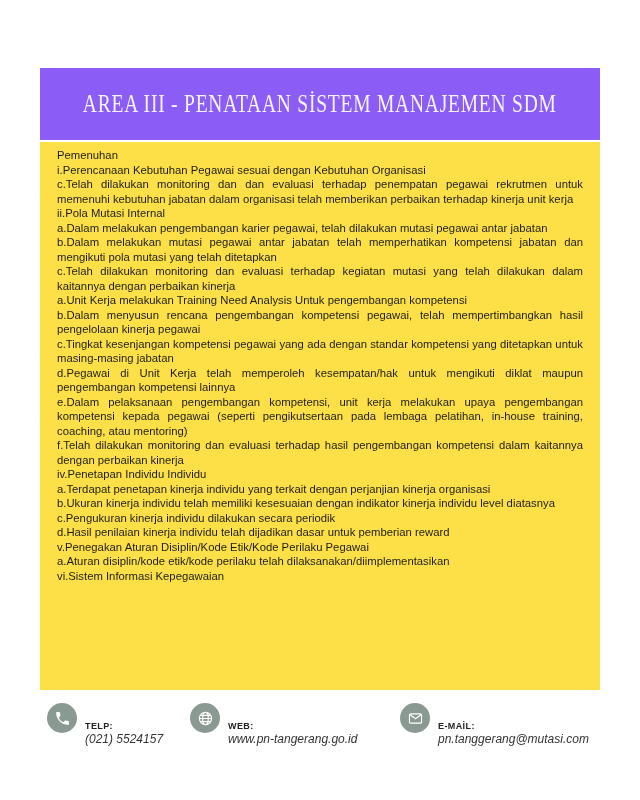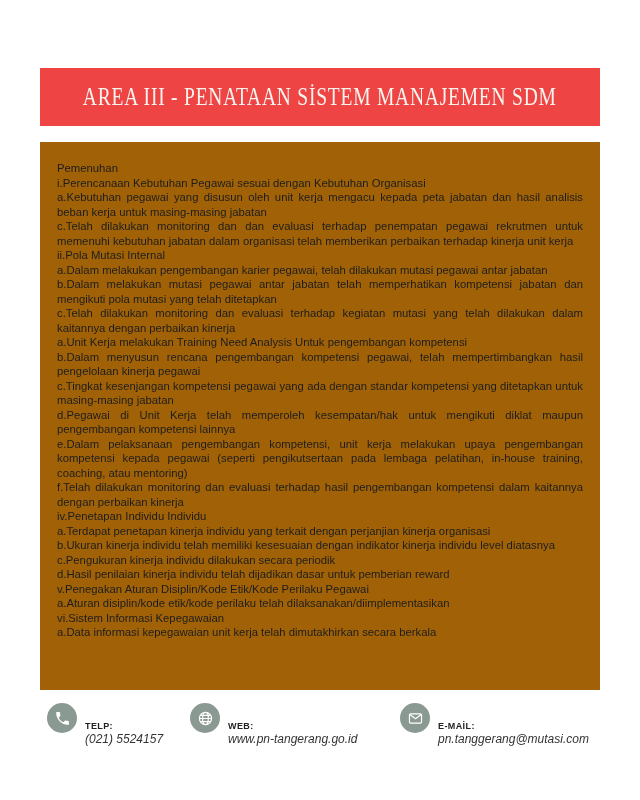--- a/index.html
+++ b/index.html
@@ -4,40 +4,40 @@
 <style>
   html,body{margin:0;padding:0;}
   body{
     width:640px;height:800px;
     background:#FFFFFF;
     position:relative;
     overflow:hidden;
     font-family:"Liberation Sans",sans-serif;
   }
   .banner{
-    position:absolute;left:40px;top:68px;width:560px;height:58px;
-    background:#ef4444;
+    position:absolute;left:40px;top:68px;width:560px;height:72px;
+    background:#8b5cf6;
     display:flex;align-items:center;justify-content:center;
   }
   .banner-title{
     font-family:"Liberation Serif",serif;
     font-size:25px;
     color:#F4F4EF;
     letter-spacing:1px;
     white-space:nowrap;
     display:inline-block;
     transform:scaleX(0.78);
     transform-origin:center;
     font-weight:500;
   }
   .content{
     position:absolute;left:40px;top:142px;width:560px;height:548px;
-    background:#a16207;
+    background:#fde047;
     box-sizing:border-box;
-    padding:19px 17px;
+    padding:6px 17px;
   }
   .content p{
     margin:0;
     font-size:11.3px;
     line-height:14.5px;
     color:#1D1D1D;
     text-align:justify;
   }
   .contact{
     position:absolute;top:703px;
@@ -65,41 +65,39 @@
 </head>
 <body>
 
 <div class="banner">
   <span class="banner-title">AREA III - PENATAAN SİSTEM MANAJEMEN SDM</span>
 </div>
 
 <div class="content">
   <p>Pemenuhan</p>
   <p>i.Perencanaan Kebutuhan Pegawai sesuai dengan Kebutuhan Organisasi</p>
-  <p>a.Kebutuhan pegawai yang disusun oleh unit kerja mengacu kepada peta jabatan dan hasil analisis beban kerja untuk masing-masing jabatan</p>
   <p>c.Telah dilakukan monitoring dan dan evaluasi terhadap penempatan pegawai rekrutmen untuk memenuhi kebutuhan jabatan dalam organisasi telah memberikan perbaikan terhadap kinerja unit kerja</p>
   <p>ii.Pola Mutasi Internal</p>
   <p>a.Dalam melakukan pengembangan karier pegawai, telah dilakukan mutasi pegawai antar jabatan</p>
   <p>b.Dalam melakukan mutasi pegawai antar jabatan telah memperhatikan kompetensi jabatan dan mengikuti pola mutasi yang telah ditetapkan</p>
   <p>c.Telah dilakukan monitoring dan evaluasi terhadap kegiatan mutasi yang telah dilakukan dalam kaitannya dengan perbaikan kinerja</p>
   <p>a.Unit Kerja melakukan Training Need Analysis Untuk pengembangan kompetensi</p>
   <p>b.Dalam menyusun rencana pengembangan kompetensi pegawai, telah mempertimbangkan hasil pengelolaan kinerja pegawai</p>
   <p>c.Tingkat kesenjangan kompetensi pegawai yang ada dengan standar kompetensi yang ditetapkan untuk masing-masing jabatan</p>
   <p>d.Pegawai di Unit Kerja telah memperoleh kesempatan/hak untuk mengikuti diklat maupun pengembangan kompetensi lainnya</p>
   <p>e.Dalam pelaksanaan pengembangan kompetensi, unit kerja melakukan upaya pengembangan kompetensi kepada pegawai (seperti pengikutsertaan pada lembaga pelatihan, in-house training, coaching, atau mentoring)</p>
   <p>f.Telah dilakukan monitoring dan evaluasi terhadap hasil pengembangan kompetensi dalam kaitannya dengan perbaikan kinerja</p>
   <p>iv.Penetapan Individu Individu</p>
   <p>a.Terdapat penetapan kinerja individu yang terkait dengan perjanjian kinerja organisasi</p>
   <p>b.Ukuran kinerja individu telah memiliki kesesuaian dengan indikator kinerja individu level diatasnya</p>
   <p>c.Pengukuran kinerja individu dilakukan secara periodik</p>
   <p>d.Hasil penilaian kinerja individu telah dijadikan dasar untuk pemberian reward</p>
   <p>v.Penegakan Aturan Disiplin/Kode Etik/Kode Perilaku Pegawai</p>
   <p>a.Aturan disiplin/kode etik/kode perilaku telah dilaksanakan/diimplementasikan</p>
   <p>vi.Sistem Informasi Kepegawaian</p>
-  <p>a.Data informasi kepegawaian unit kerja telah dimutakhirkan secara berkala</p>
 </div>
 
 <div class="contact c1">
   <div class="icon-circle">
     <svg viewBox="0 0 24 24">
         <path fill="#FFFFFF" d="M6.62 10.79c1.44 2.83 3.76 5.14 6.59 6.59l2.2-2.2c.27-.27.67-.36 1.02-.24 1.12.37 2.33.57 3.57.57.55 0 1 .45 1 1V20c0 .55-.45 1-1 1C10.85 21 3 13.15 3 3.9 3 3.35 3.45 2.9 4 2.9h3.5c.55 0 1 .45 1 1 0 1.25.2 2.45.57 3.57.11.35.03.74-.25 1.02l-2.2 2.3z"></path>
       </svg>
   </div>
   <div class="contact-text">
     <span class="contact-label">TELP:</span>

